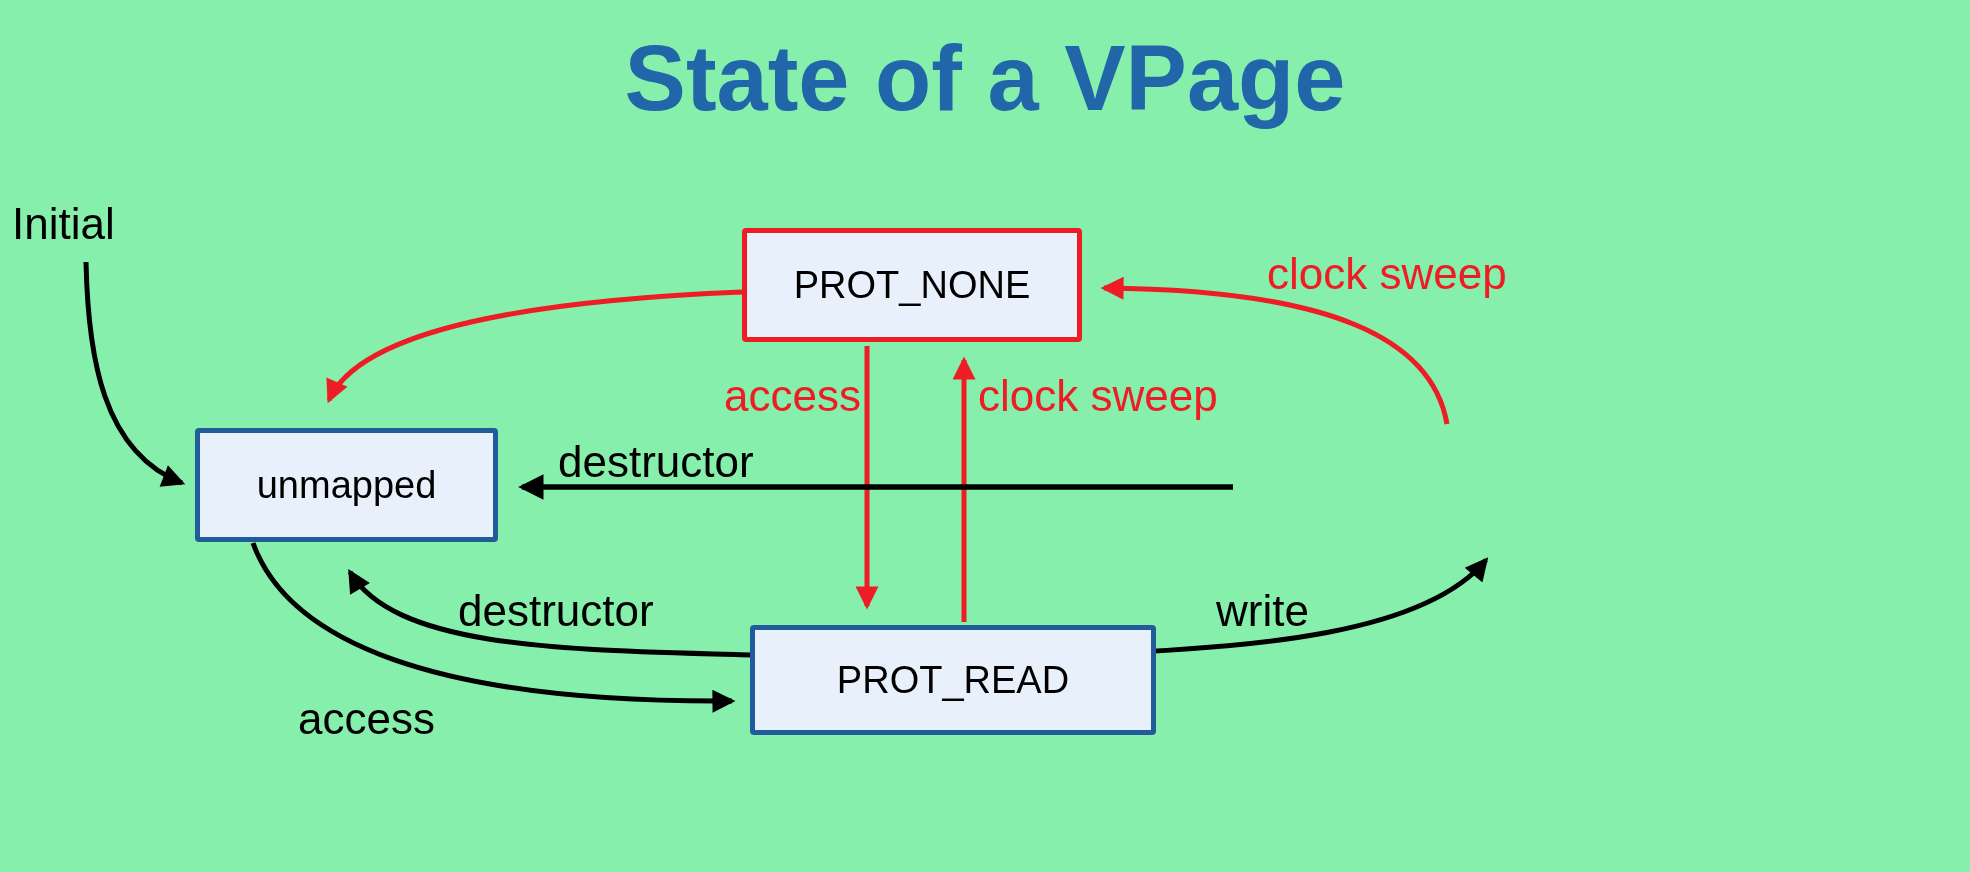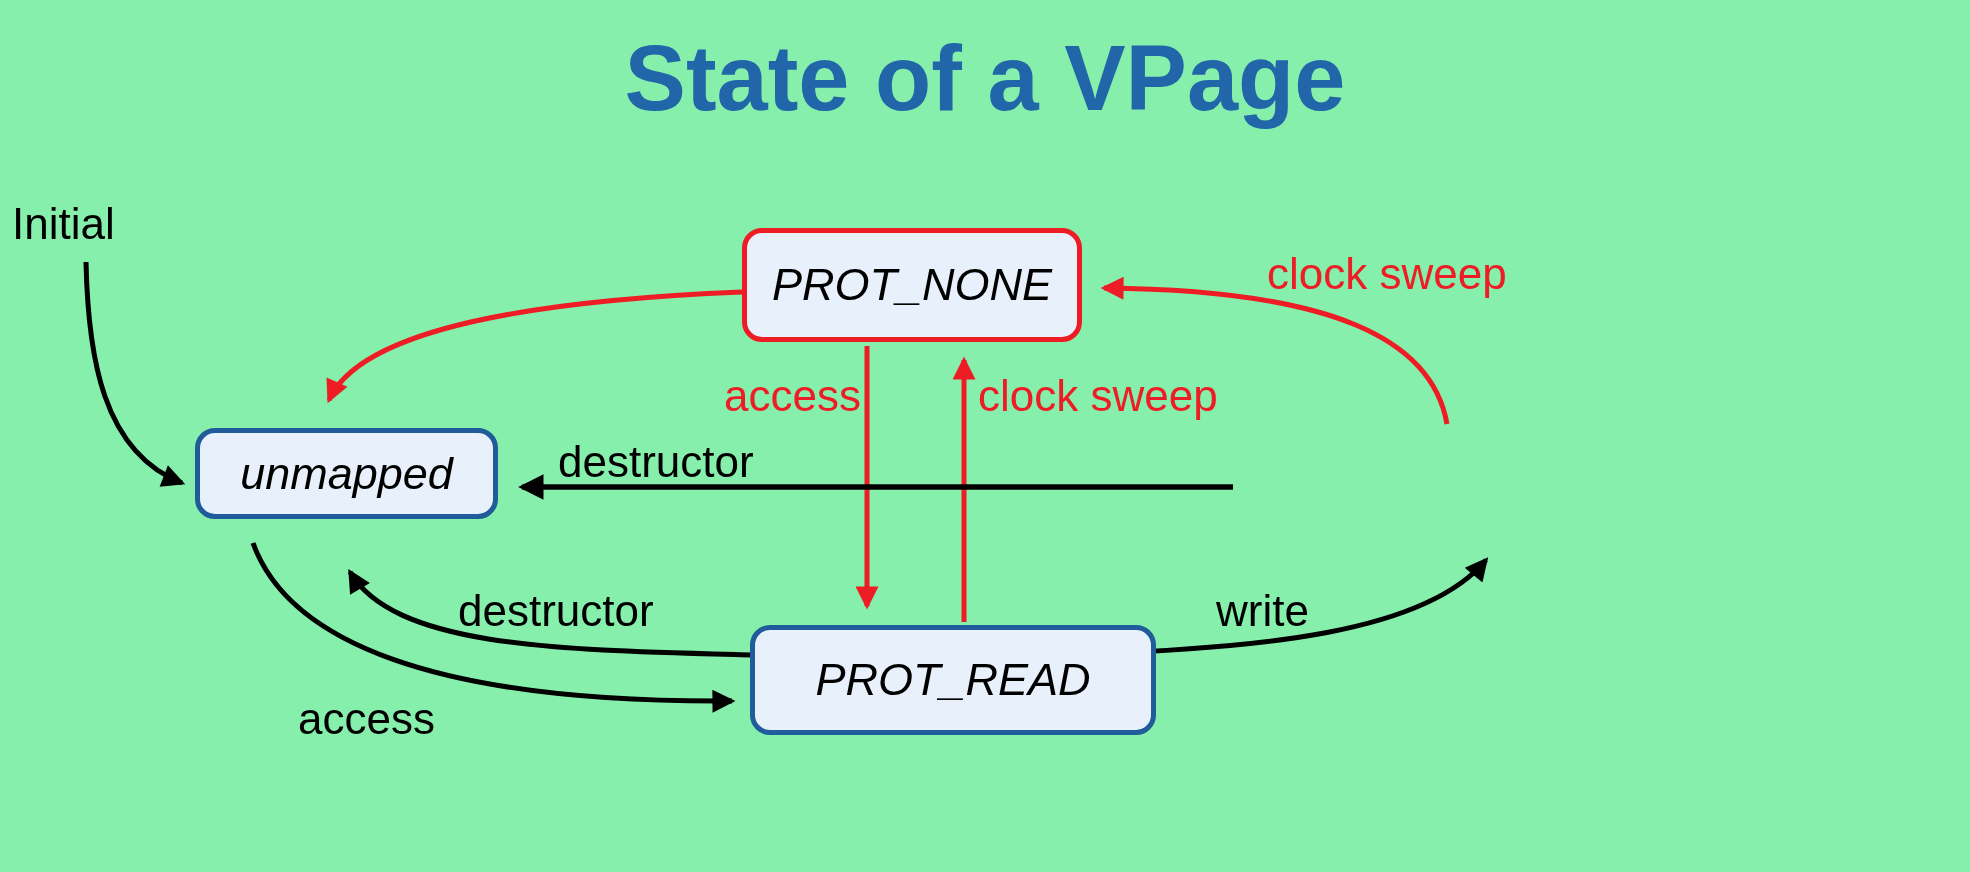--- a/index.html
+++ b/index.html
@@ -27,26 +27,25 @@
     width: 1970px;
     height: 872px;
   }
   .state {
     position: absolute;
     display: flex;
     align-items: center;
     justify-content: center;
     background: var(--box_fill_blue, #e8f1fb);
     border: 5px solid var(--box_border_blue, #1f5c99);
-    border-radius: 20px;
-    font-size: 45px;
+    border-radius: 4px;
+    font-size: 38px;
     color: #000000;
     white-space: nowrap;
     box-sizing: border-box;
-    font-style: italic;
   }
   .state.red-border { border-color: var(--arrow_red, #ee1c25); }
   .lbl {
     position: absolute;
     font-size: 44px;
     line-height: 1.1;
     white-space: nowrap;
     color: #000000;
   }
   .lbl.red { color: var(--arrow_red, #ee1c25); }
@@ -82,21 +81,21 @@
 
     <path d="M 752 655 C 560 650, 395 648, 350 572" fill="none" stroke="#000000" stroke-width="5" marker-end="url(#ah-black)"></path>
 
     <path d="M 253 543 C 288 640, 430 703, 732 701" fill="none" stroke="#000000" stroke-width="5" marker-end="url(#ah-black)"></path>
 
     <path d="M 1090 654 C 1255 648, 1425 634, 1486 560" fill="none" stroke="#000000" stroke-width="5" marker-end="url(#ah-black)"></path>
   </svg>
 
   <div class="state red-border" style="left:742px; top:228px; width:340px; height:114px;">PROT_NONE</div>
 
-  <div class="state" style="left:195px; top:428px; width:303px; height:91px;">unmapped</div>
+  <div class="state" style="left:195px; top:428px; width:303px; height:114px;">unmapped</div>
 
 
   <div class="state" style="left:750px; top:625px; width:406px; height:110px;">PROT_READ</div>
 
   <div class="lbl" style="left:12px; top:200px;">Initial</div>
 
 
   <div class="lbl red" style="left:724px; top:372px;">access</div>
 
   <div class="lbl red" style="left:978px; top:372px;">clock sweep</div>

